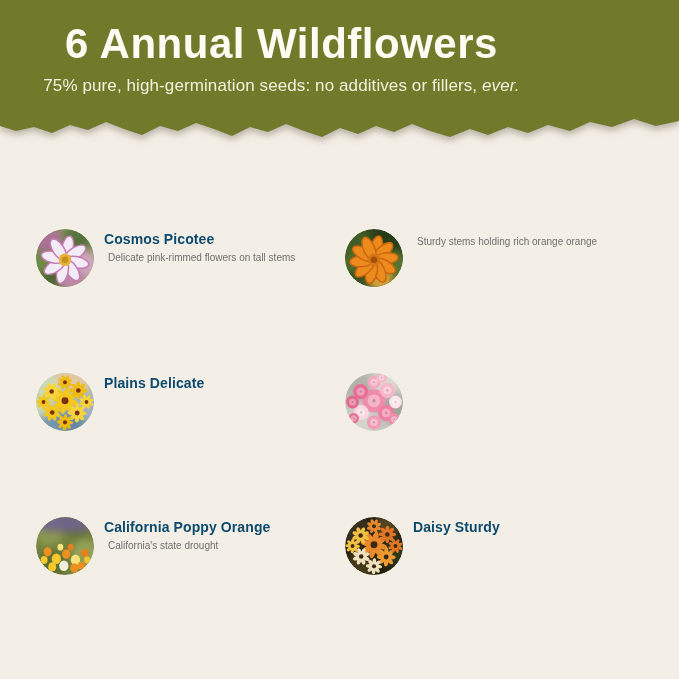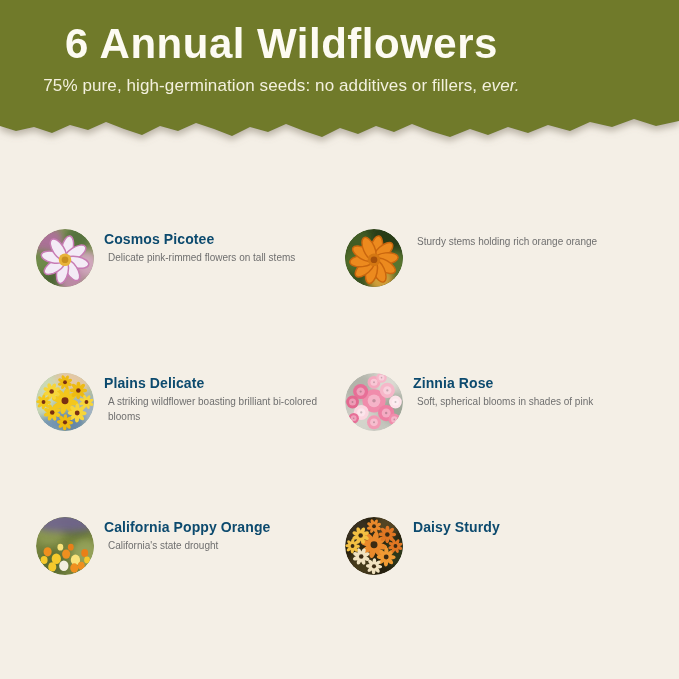--- a/index.html
+++ b/index.html
@@ -274,21 +274,20 @@
               <ellipse cx="50" cy="78.04" rx="3.24" ry="6.959999999999999" fill="#eebb12" transform="rotate(409 50 85)"></ellipse>
               <ellipse cx="50" cy="78.04" rx="3.24" ry="6.959999999999999" fill="#eebb12" transform="rotate(454 50 85)"></ellipse>
               <ellipse cx="50" cy="78.04" rx="3.24" ry="6.959999999999999" fill="#eebb12" transform="rotate(499 50 85)"></ellipse>
               <circle cx="50" cy="85" r="3.5999999999999996" fill="#7a2f12"></circle>
             </g>
           </g>
         </svg>
     </figure>
     <div class="card-text">
       <h3 class="card-title">Plains Delicate</h3>
-      <p class="card-desc">A striking wildflower boasting brilliant bi-colored blooms</p>
     </div>
   </section>
 
   <section class="card">
     <figure class="photo" style="margin:0">
       <svg viewBox="0 0 100 100">
           <defs>
             <clipPath id="c3">
               <circle cx="50" cy="50" r="50"></circle>
             </clipPath>
@@ -334,24 +333,20 @@
             <circle cx="85" cy="80" r="1.5" fill="#000000" opacity="0.2"></circle>
             <circle cx="15" cy="78" r="9" fill="#e76f97"></circle>
             <circle cx="15" cy="78" r="4.95" fill="#ffffff" opacity="0.35"></circle>
             <circle cx="15" cy="78" r="1.3499999999999999" fill="#000000" opacity="0.2"></circle>
             <circle cx="63" cy="8" r="9" fill="#f6b7c9"></circle>
             <circle cx="63" cy="8" r="4.95" fill="#ffffff" opacity="0.35"></circle>
             <circle cx="63" cy="8" r="1.3499999999999999" fill="#000000" opacity="0.2"></circle>
           </g>
         </svg>
     </figure>
-    <div class="card-text">
-      <h3 class="card-title">Zinnia Rose</h3>
-      <p class="card-desc">Soft, spherical blooms in shades of pink</p>
-    </div>
   </section>
 
   <section class="card">
     <figure class="photo" style="margin:0">
       <svg viewBox="0 0 100 100">
           <defs>
             <clipPath id="c4">
               <circle cx="50" cy="50" r="50"></circle>
             </clipPath>
             <filter id="b4" x="-60%" y="-60%" width="220%" height="220%">

